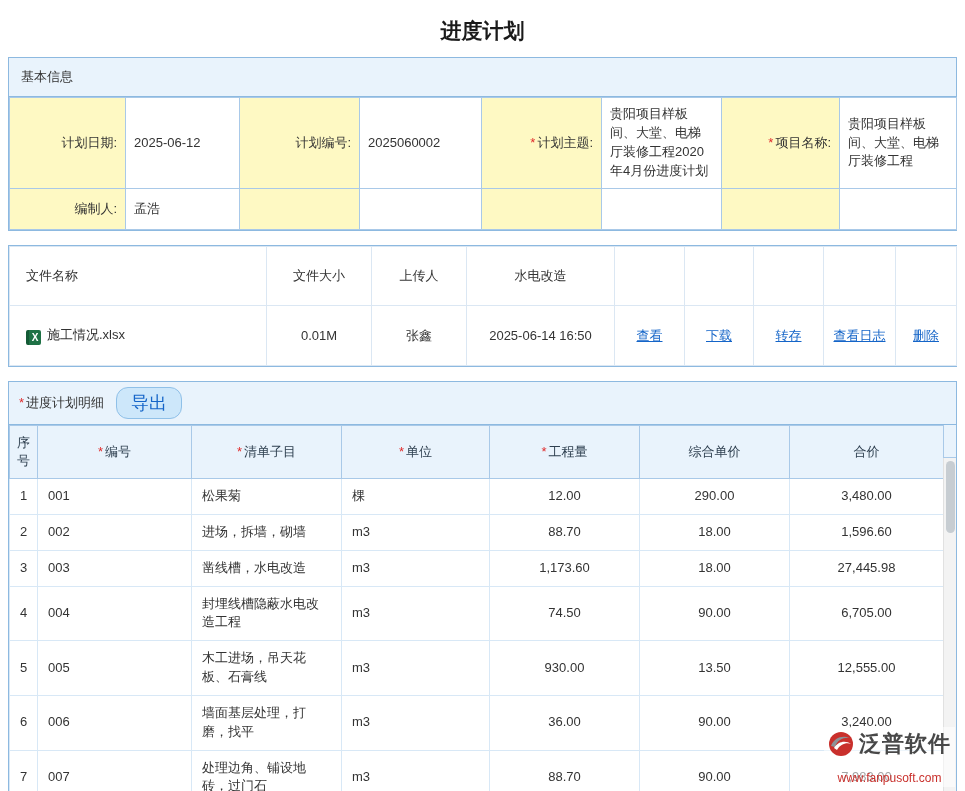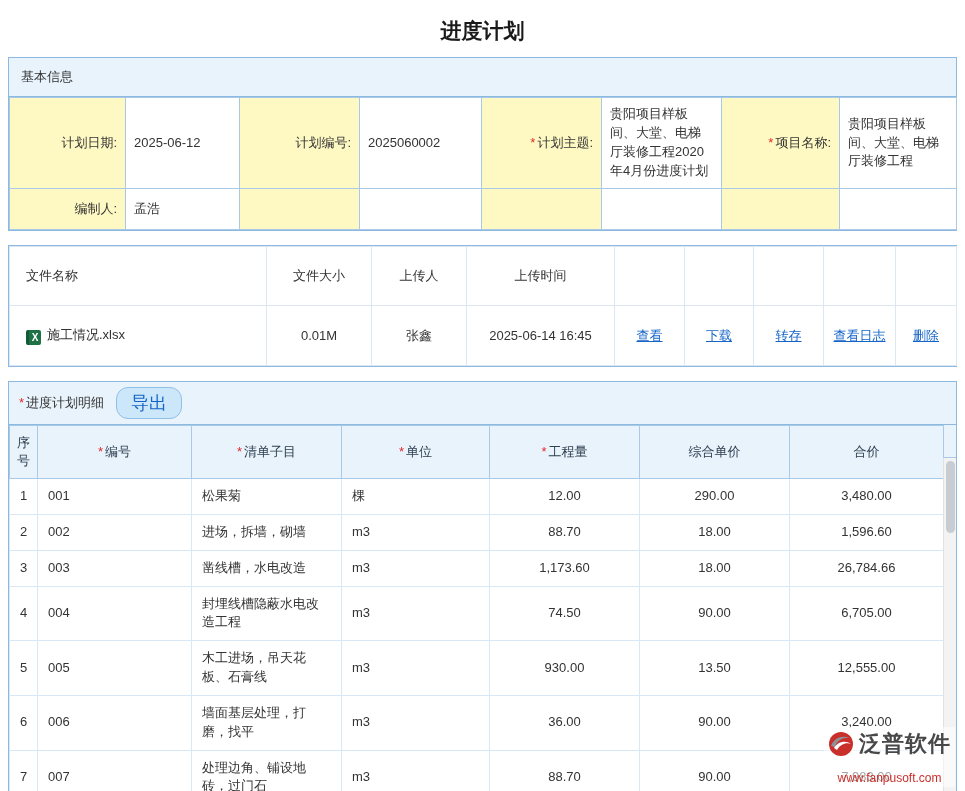--- a/index.html
+++ b/index.html
@@ -217,34 +217,34 @@
           <col style="width:69px">
           <col style="width:70px">
           <col style="width:72px">
           <col style="width:61px">
       </colgroup>
       <tbody>
         <tr class="attach-head">
           <th class="t-name">文件名称</th>
           <th>文件大小</th>
           <th>上传人</th>
-          <th>上传时间</th>
+          <th>水电改造</th>
           <th></th>
           <th></th>
           <th></th>
           <th></th>
           <th></th>
         </tr>
         <tr class="attach-row">
           <td class="t-name">
             <span class="excel-icon">X</span><span>施工情况.xlsx</span>
           </td>
           <td>0.01M</td>
           <td>张鑫</td>
-          <td>2025-06-14 16:45</td>
+          <td>2025-06-14 16:50</td>
           <td><a class="act-link">查看</a></td>
           <td><a class="act-link">下载</a></td>
           <td><a class="act-link">转存</a></td>
           <td><a class="act-link">查看日志</a></td>
           <td><a class="act-link">删除</a></td>
         </tr>
       </tbody>
     </table>
   </section>
 
@@ -299,21 +299,21 @@
               <td class="c-total">1,596.60</td>
             </tr>
 
             <tr>
               <td class="c-no">3</td>
               <td class="c-code">003</td>
               <td class="c-item">凿线槽，水电改造</td>
               <td class="c-unit">m3</td>
               <td class="c-qty">1,173.60</td>
               <td class="c-price">18.00</td>
-              <td class="c-total">26,784.66</td>
+              <td class="c-total">27,445.98</td>
             </tr>
 
             <tr>
               <td class="c-no">4</td>
               <td class="c-code">004</td>
               <td class="c-item">封埋线槽隐蔽水电改造工程</td>
               <td class="c-unit">m3</td>
               <td class="c-qty">74.50</td>
               <td class="c-price">90.00</td>
               <td class="c-total">6,705.00</td>

